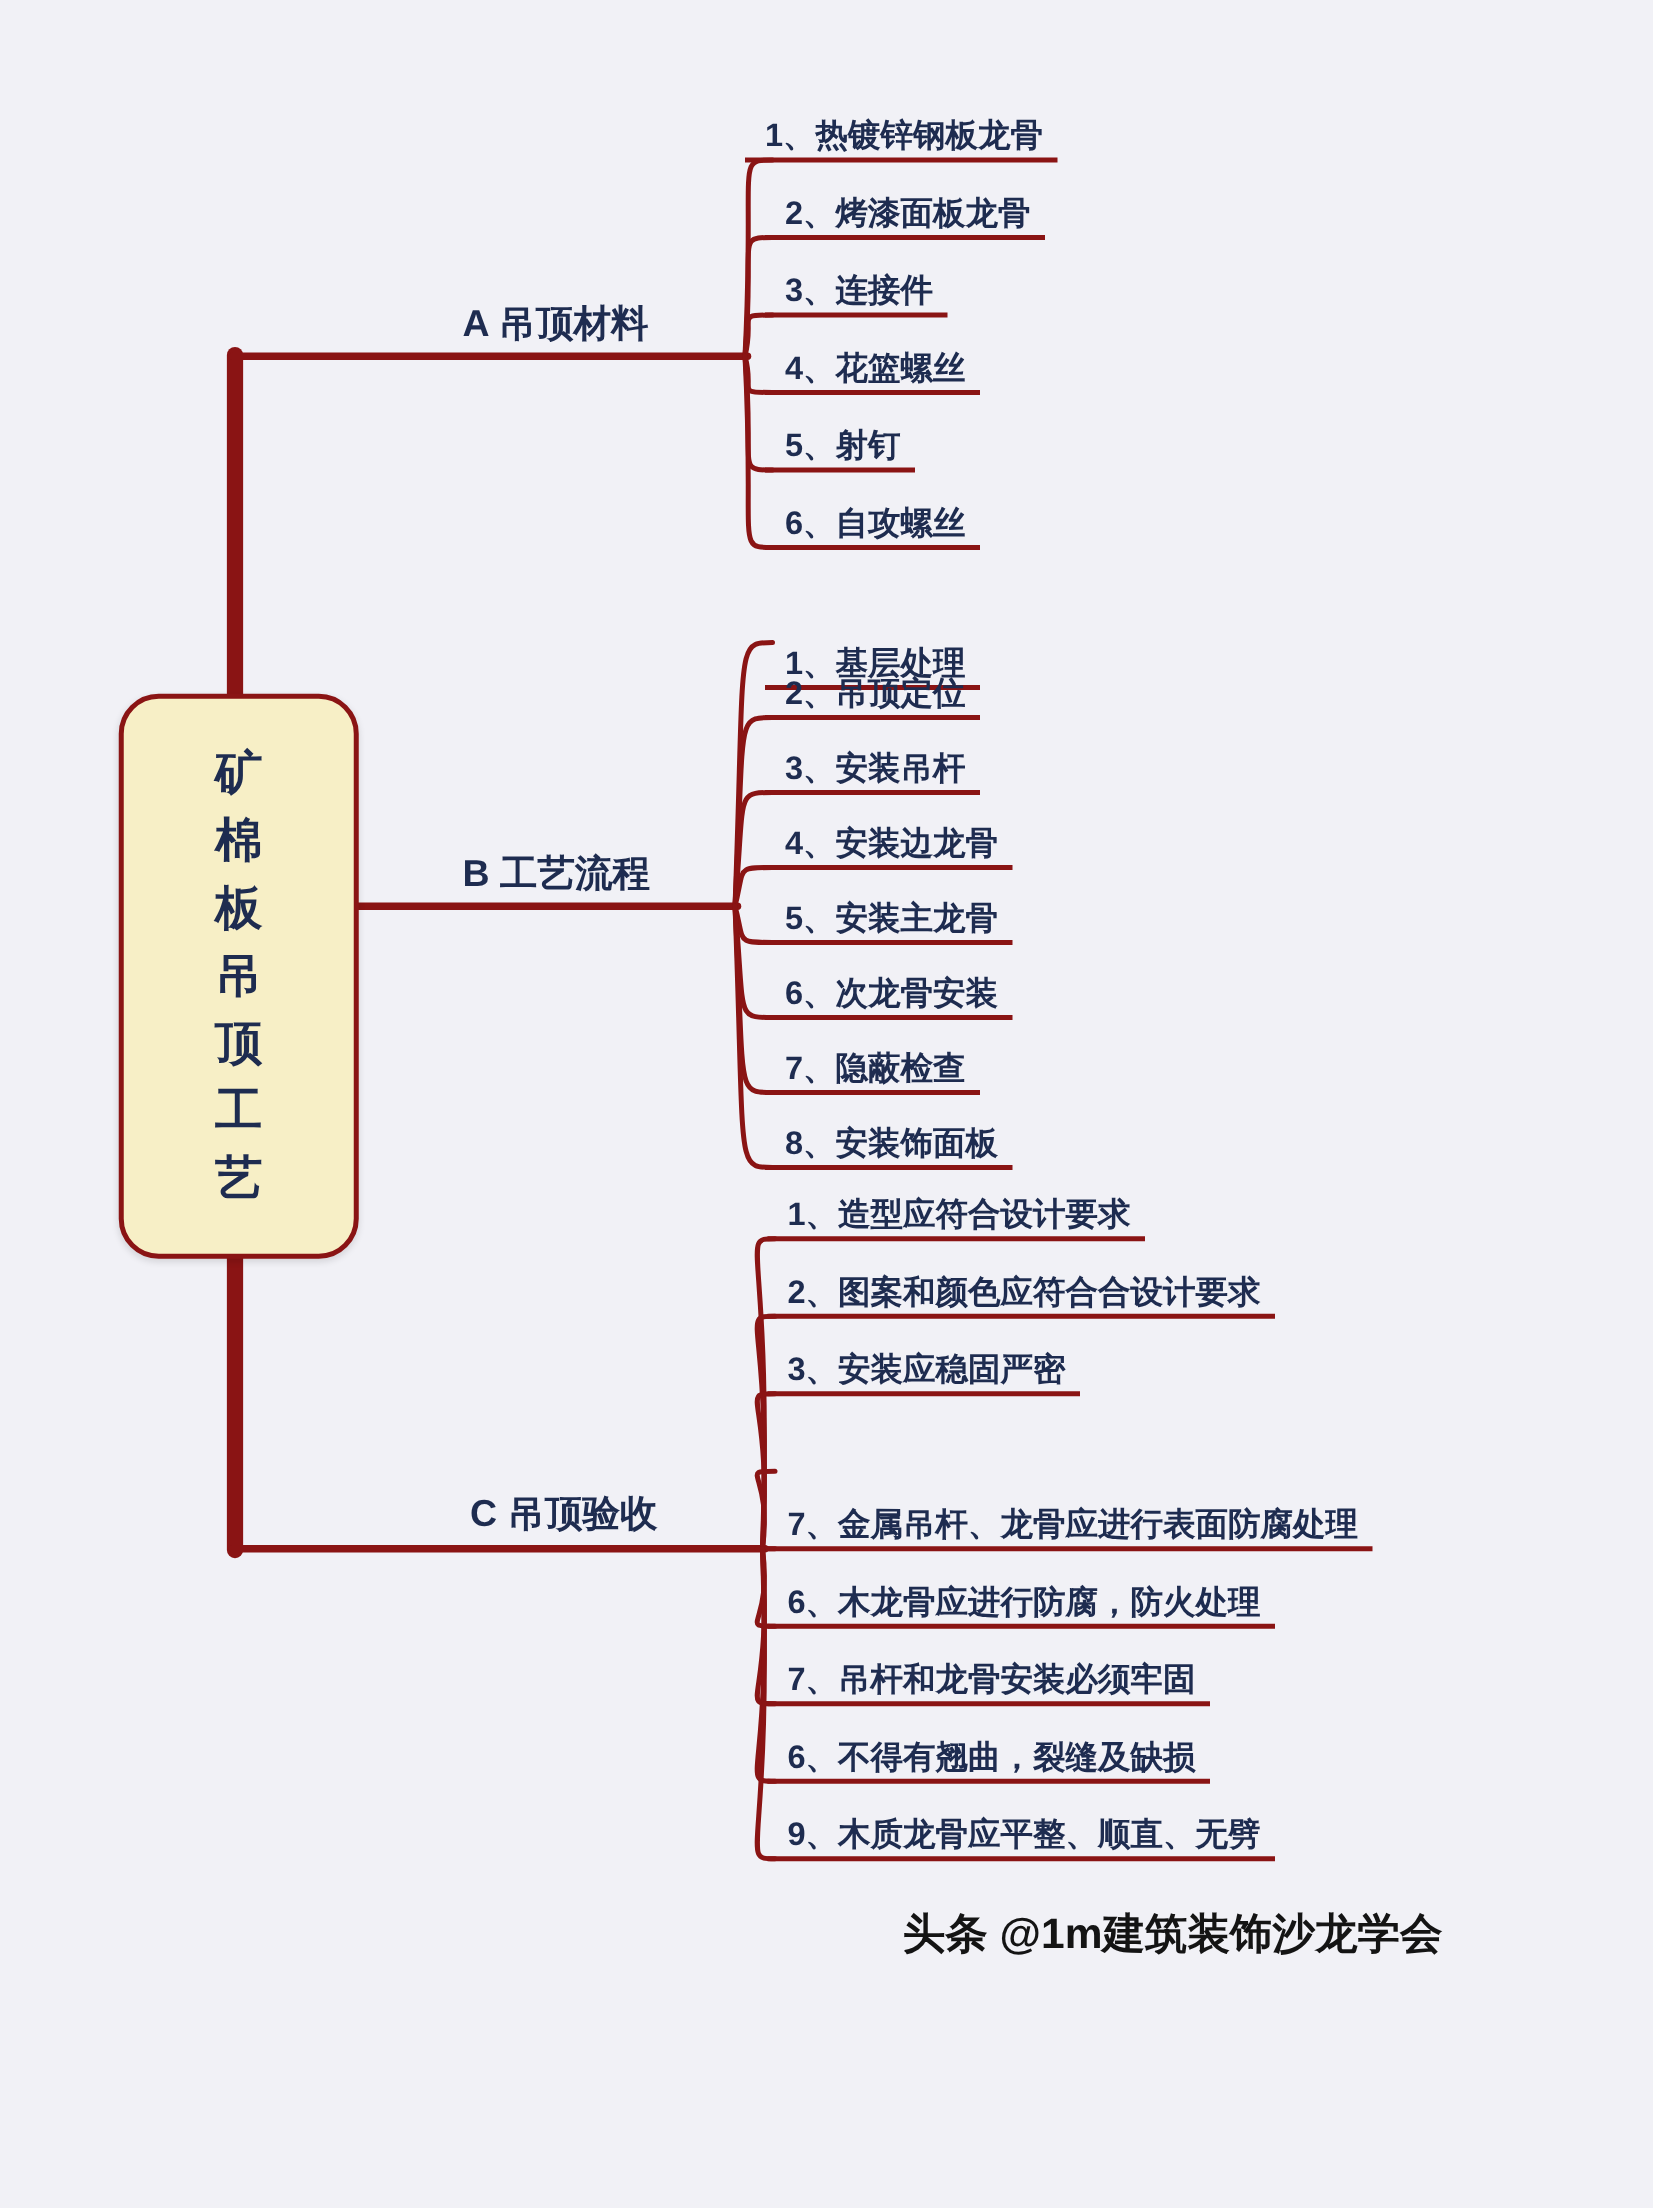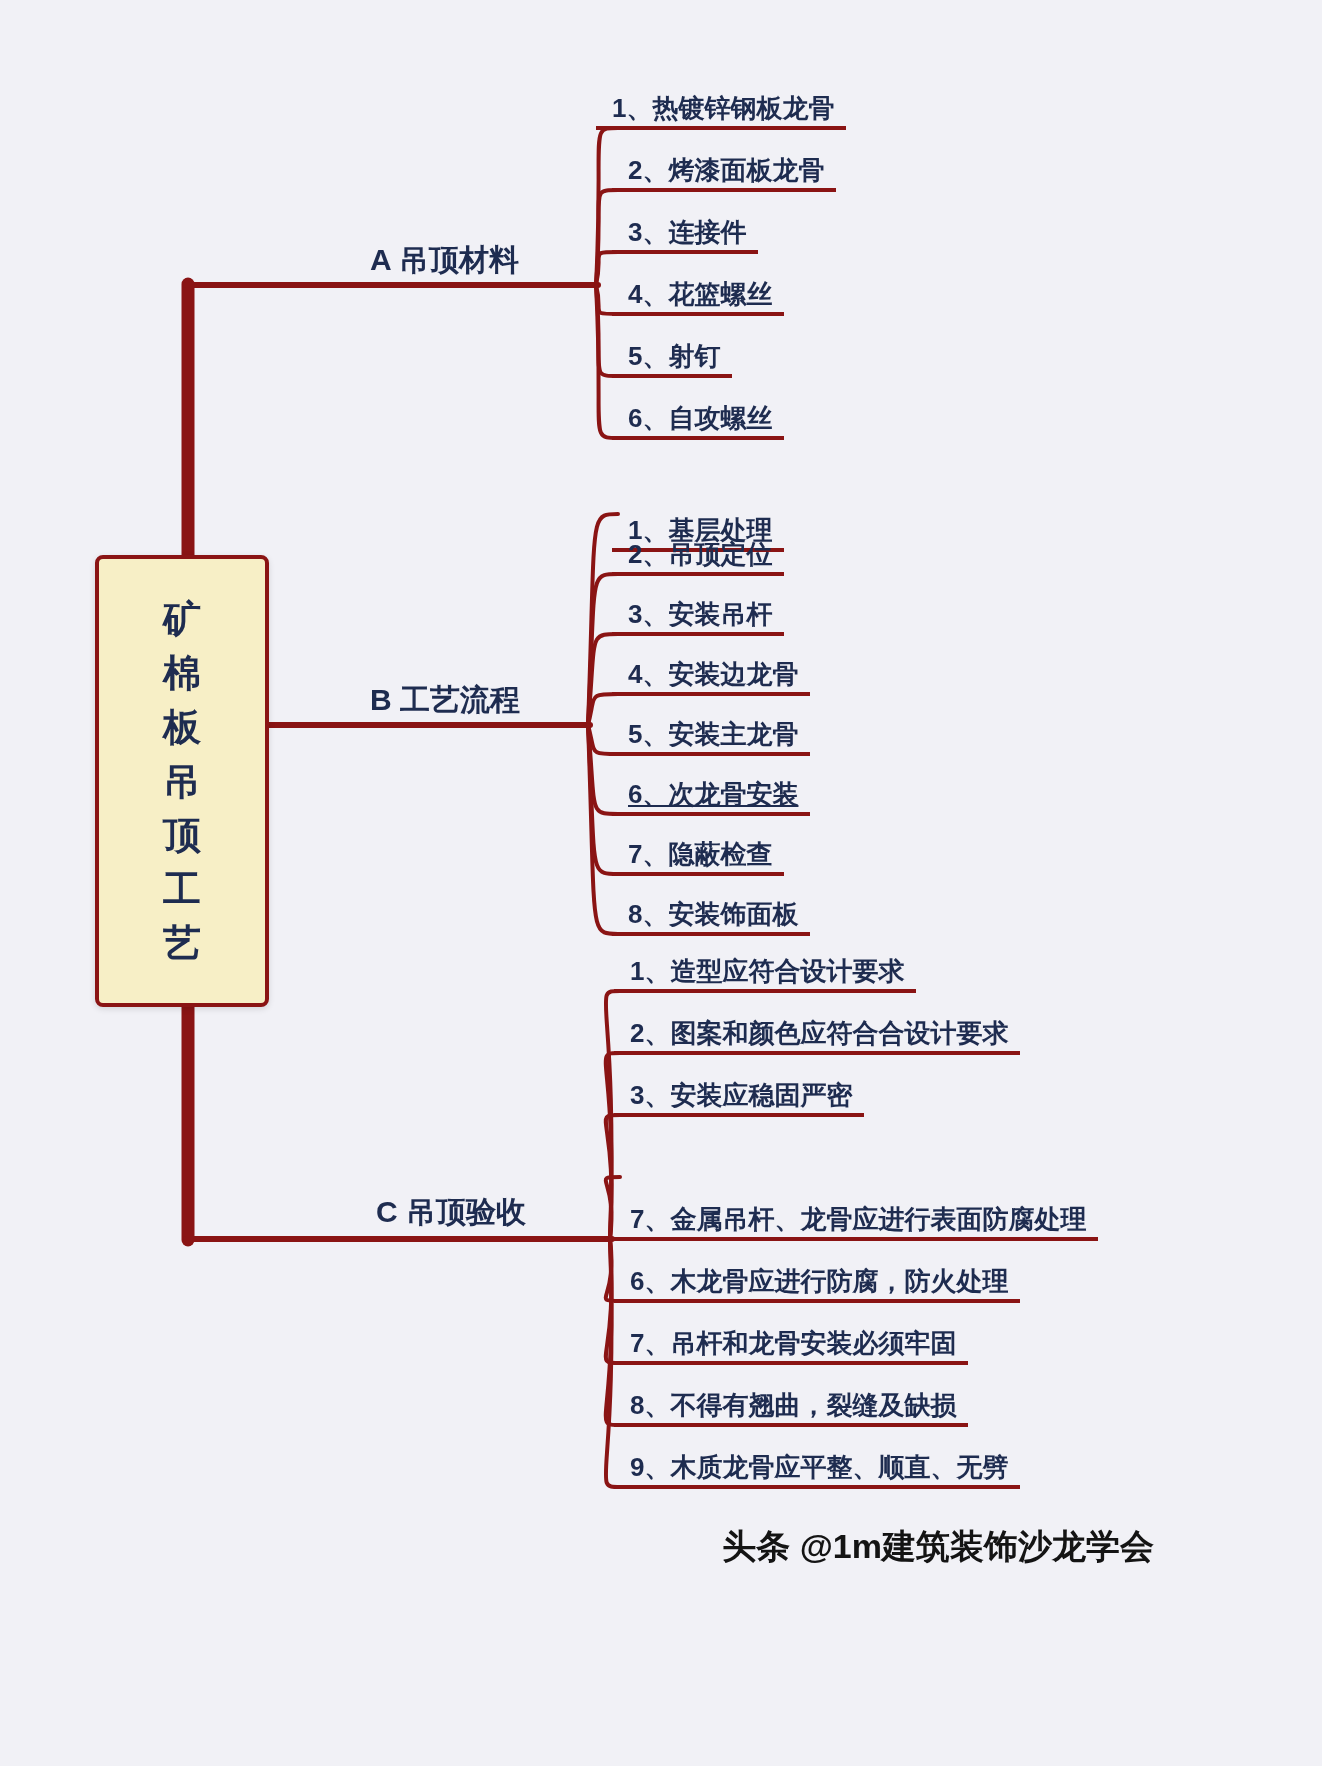--- a/index.html
+++ b/index.html
@@ -29,24 +29,24 @@
     stroke:var(--line);
     stroke-linecap:round;
     stroke-linejoin:round;
   }
   #connector-svg .trunk{stroke-width:13px;}
   #connector-svg .branch-line{stroke-width:6px;}
   #connector-svg .curve{stroke-width:4px;}
   .root-node{
     position:absolute;
     left:95px;top:555px;
-    width:174px;height:452px;
+    width:192px;height:452px;
     background:var(--node-fill);
     border:4px solid var(--line);
-    border-radius:8px;
+    border-radius:32px;
     display:flex;align-items:center;justify-content:center;
     z-index:3;
     box-shadow:0 2px 6px rgba(0,0,0,0.12);
   }
   .root-title{
     width:44px;
     word-break:break-all;
     text-align:center;
     font-size:38px;
     line-height:54px;
@@ -132,28 +132,28 @@
   <div class="leaf" style="left:612px;top:216px;">3、连接件</div>
   <div class="leaf" style="left:612px;top:278px;">4、花篮螺丝</div>
   <div class="leaf" style="left:612px;top:340px;">5、射钉</div>
   <div class="leaf" style="left:612px;top:402px;">6、自攻螺丝</div>
 
   <div class="leaf" style="left:612px;top:478px;margin-top:36px;">1、基层处理</div>
   <div class="leaf" style="left:612px;top:538px;">2、吊顶定位</div>
   <div class="leaf" style="left:612px;top:598px;">3、安装吊杆</div>
   <div class="leaf" style="left:612px;top:658px;">4、安装边龙骨</div>
   <div class="leaf" style="left:612px;top:718px;">5、安装主龙骨</div>
-  <div class="leaf" style="left:612px;top:778px;text-decoration:underline;">6、次龙骨安装</div>
+  <div class="leaf" style="left:612px;top:778px;">6、次龙骨安装</div>
   <div class="leaf" style="left:612px;top:838px;">7、隐蔽检查</div>
   <div class="leaf" style="left:612px;top:898px;">8、安装饰面板</div>
 
   <div class="leaf" style="left:614px;top:955px;">1、造型应符合设计要求</div>
   <div class="leaf" style="left:614px;top:1017px;">2、图案和颜色应符合合设计要求</div>
   <div class="leaf" style="left:614px;top:1079px;">3、安装应稳固严密</div>
   <div class="leaf" style="left:614px;top:1203px;">7、金属吊杆、龙骨应进行表面防腐处理</div>
   <div class="leaf" style="left:614px;top:1265px;">6、木龙骨应进行防腐，防火处理</div>
   <div class="leaf" style="left:614px;top:1327px;">7、吊杆和龙骨安装必须牢固</div>
-  <div class="leaf" style="left:614px;top:1389px;">8、不得有翘曲，裂缝及缺损</div>
+  <div class="leaf" style="left:614px;top:1389px;">6、不得有翘曲，裂缝及缺损</div>
   <div class="leaf" style="left:614px;top:1451px;">9、木质龙骨应平整、顺直、无劈</div>
 
   <div class="watermark">头条 @1m建筑装饰沙龙学会</div>
 
 </div>
 
 </body></html>

